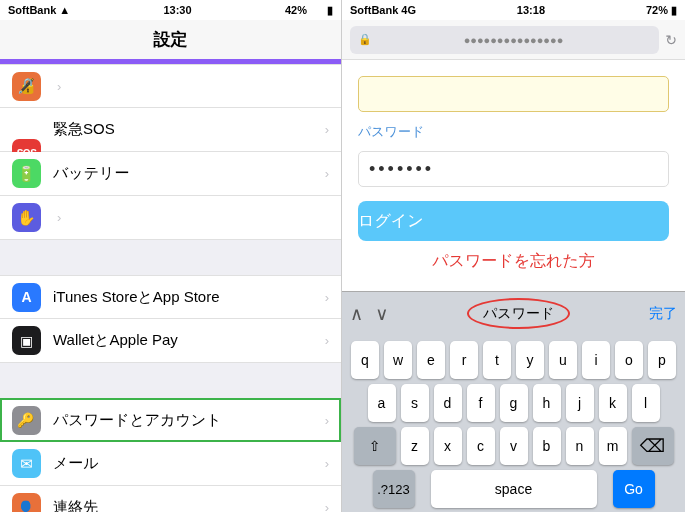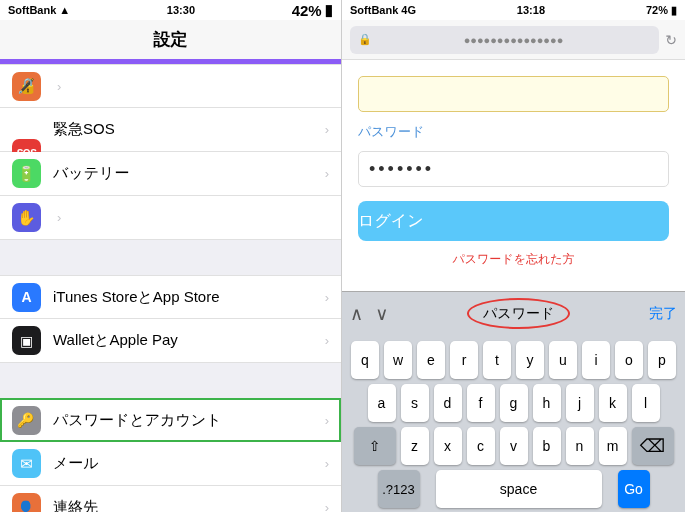--- a/index.html
+++ b/index.html
@@ -27,21 +27,21 @@
       height: 20px;
       background: #fff;
       display: flex;
       align-items: center;
       justify-content: space-between;
       padding: 0 8px;
       font-size: 11px;
       font-weight: 600;
     }
     .status-bar-left { display: flex; align-items: center; gap: 3px; }
-    .status-bar-right { display: flex; align-items: center; gap: 3px; font-size: 15px; }
+    .status-bar-right { display: flex; align-items: center; gap: 20px; font-size: 11px; }
 
     .nav-bar {
       height: 44px;
       background: #f7f7f7;
       display: flex;
       align-items: center;
       justify-content: center;
       border-bottom: 5px solid #8b5cf6;
     }
     .nav-bar-title {
@@ -221,21 +221,21 @@
       display: flex;
       align-items: center;
       font-size: 16px;
       color: #fff;
       font-weight: 500;
       cursor: pointer;
       margin-top: 4px;
     }
 
     .forgot-password {
-      font-size: 12px;
+      font-size: 16px;
       color: #e53935;
       cursor: pointer;
     }
 
     
     .keyboard-toolbar {
       height: 44px;
       background: #d1d5db;
       border-top: 1px solid #aaa;
       display: flex;
@@ -318,21 +318,21 @@
       font-size: 13px;
     }
 
     .key.space {
       width: 166px;
     }
 
     .key.go {
       background: #007aff;
       color: #fff;
-      width: 32px;
+      width: 42px;
     }
 
     .key.shift {
       width: 42px;
     }
 
     .key.delete {
       width: 42px;
       font-size: 18px;
     }

